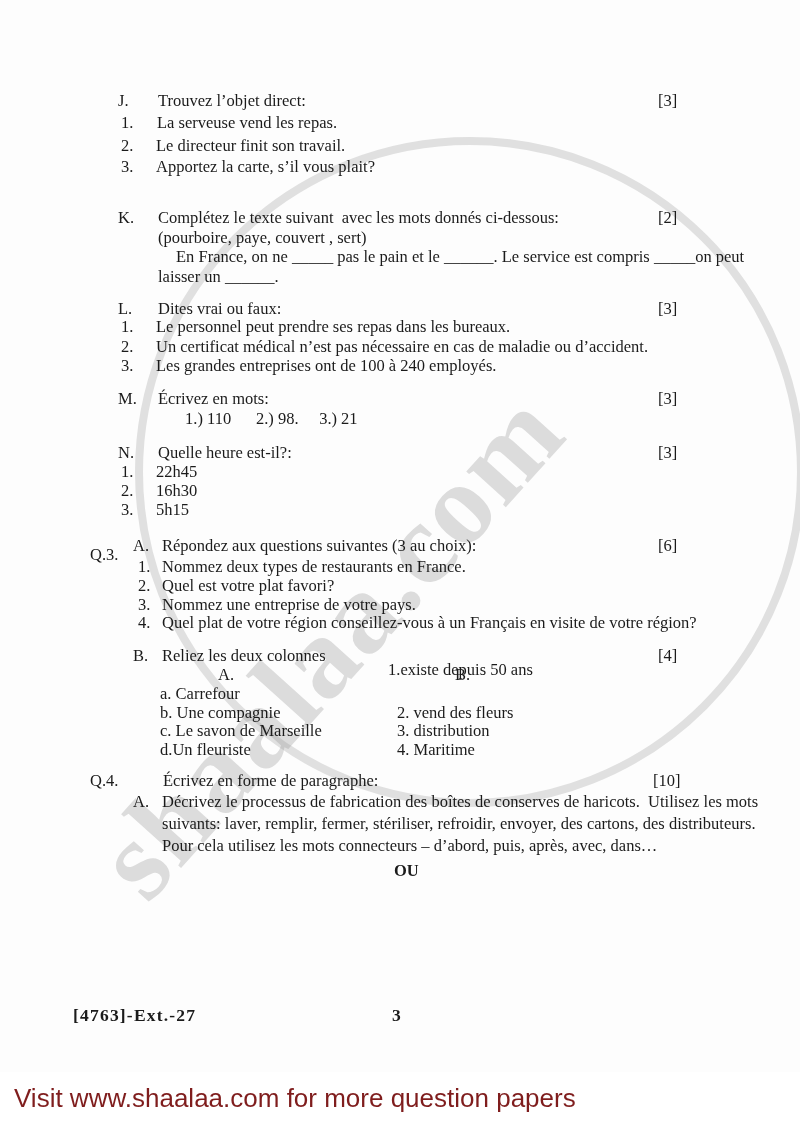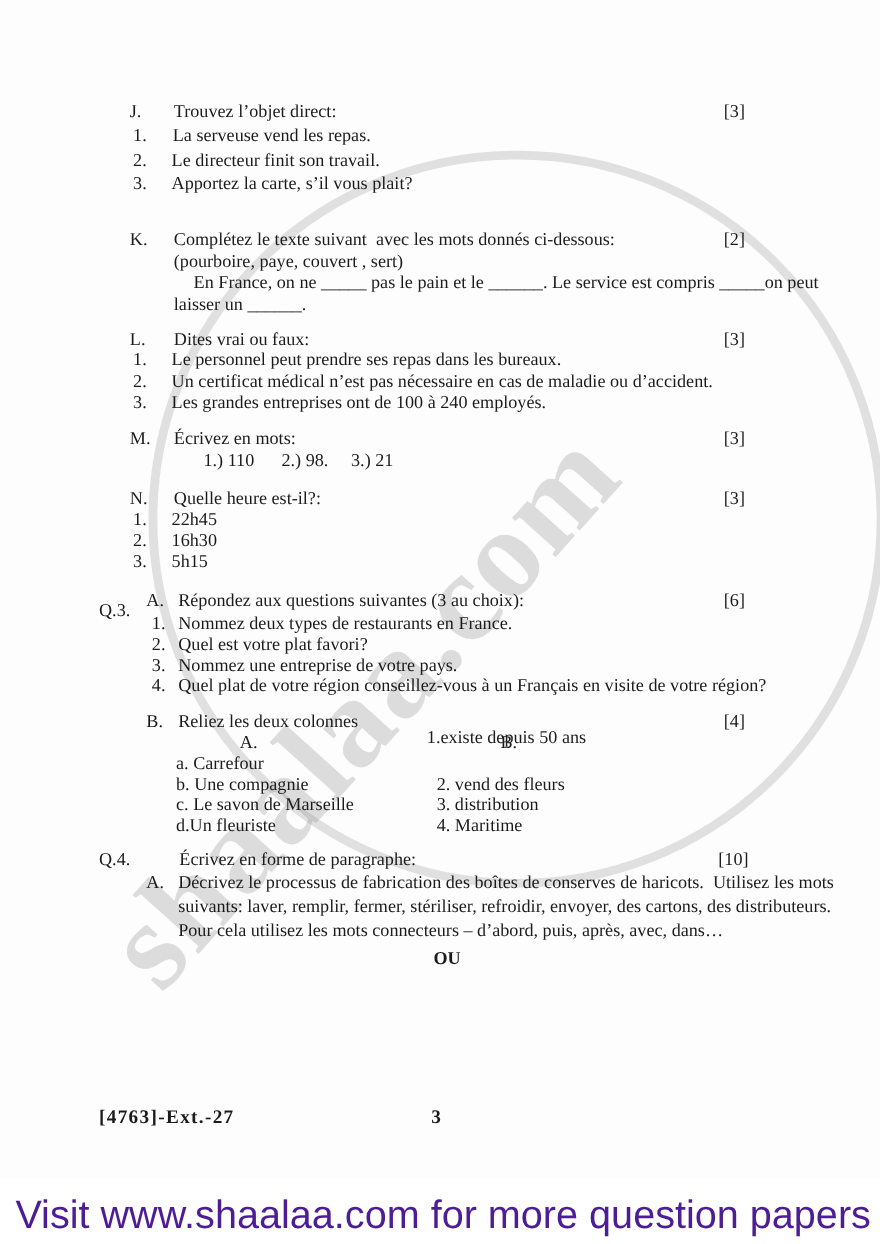--- a/index.html
+++ b/index.html
@@ -24,21 +24,21 @@
     color:rgba(145,145,145,0.30); white-space:pre; pointer-events:none;
   }
   .footer-code { font-weight:bold; letter-spacing:1.2px; font-size:17.5px; }
   .page-num { font-weight:bold; font-size:17.5px; }
   .banner {
     position:absolute; left:0; top:1072px; width:800px; height:59px;
     background:#ffffff;
   }
   .banner-text {
     position:absolute; left:14px; top:11px;
-    font-family:"Liberation Sans", sans-serif; font-size:36px; color:#4c1d95;
+    font-family:"Liberation Sans", sans-serif; font-size:26px; color:#7f1d1d;
     white-space:pre;
   }
 </style>
 </head>
 <body>
 
 <div class="page">
 
   <div class="wm-circle"></div>
   <div class="wm-text">shaalaa.com</div>
@@ -115,20 +115,20 @@
   <span class="t" style="left:90px;top:771px">Q.4.</span>
   <span class="t" style="left:163px;top:771px">Écrivez en forme de paragraphe:</span>
   <span class="t" style="left:653px;top:771px">[10]</span>
   <span class="t" style="left:133px;top:792px">A.</span>
   <span class="t" style="left:162px;top:792px">Décrivez le processus de fabrication des boîtes de conserves de haricots.  Utilisez les mots</span>
   <span class="t" style="left:162px;top:836px">Pour cela utilisez les mots connecteurs – d’abord, puis, après, avec, dans…</span>
   <span class="t" style="left:162px;top:814px">suivants: laver, remplir, fermer, stériliser, refroidir, envoyer, des cartons, des distributeurs.</span>
 
   <span class="t bold" style="left:394px;top:861px">OU</span>
 
-  <span class="t footer-code" style="left:90px;top:1005px">[4763]-Ext.-27</span>
+  <span class="t footer-code" style="left:73px;top:1005px">[4763]-Ext.-27</span>
   <span class="t page-num" style="left:392px;top:1005px">3</span>
 
   <div class="banner">
     <span class="banner-text">Visit www.shaalaa.com for more question papers</span>
   </div>
 
 </div>
 
 </body></html>

